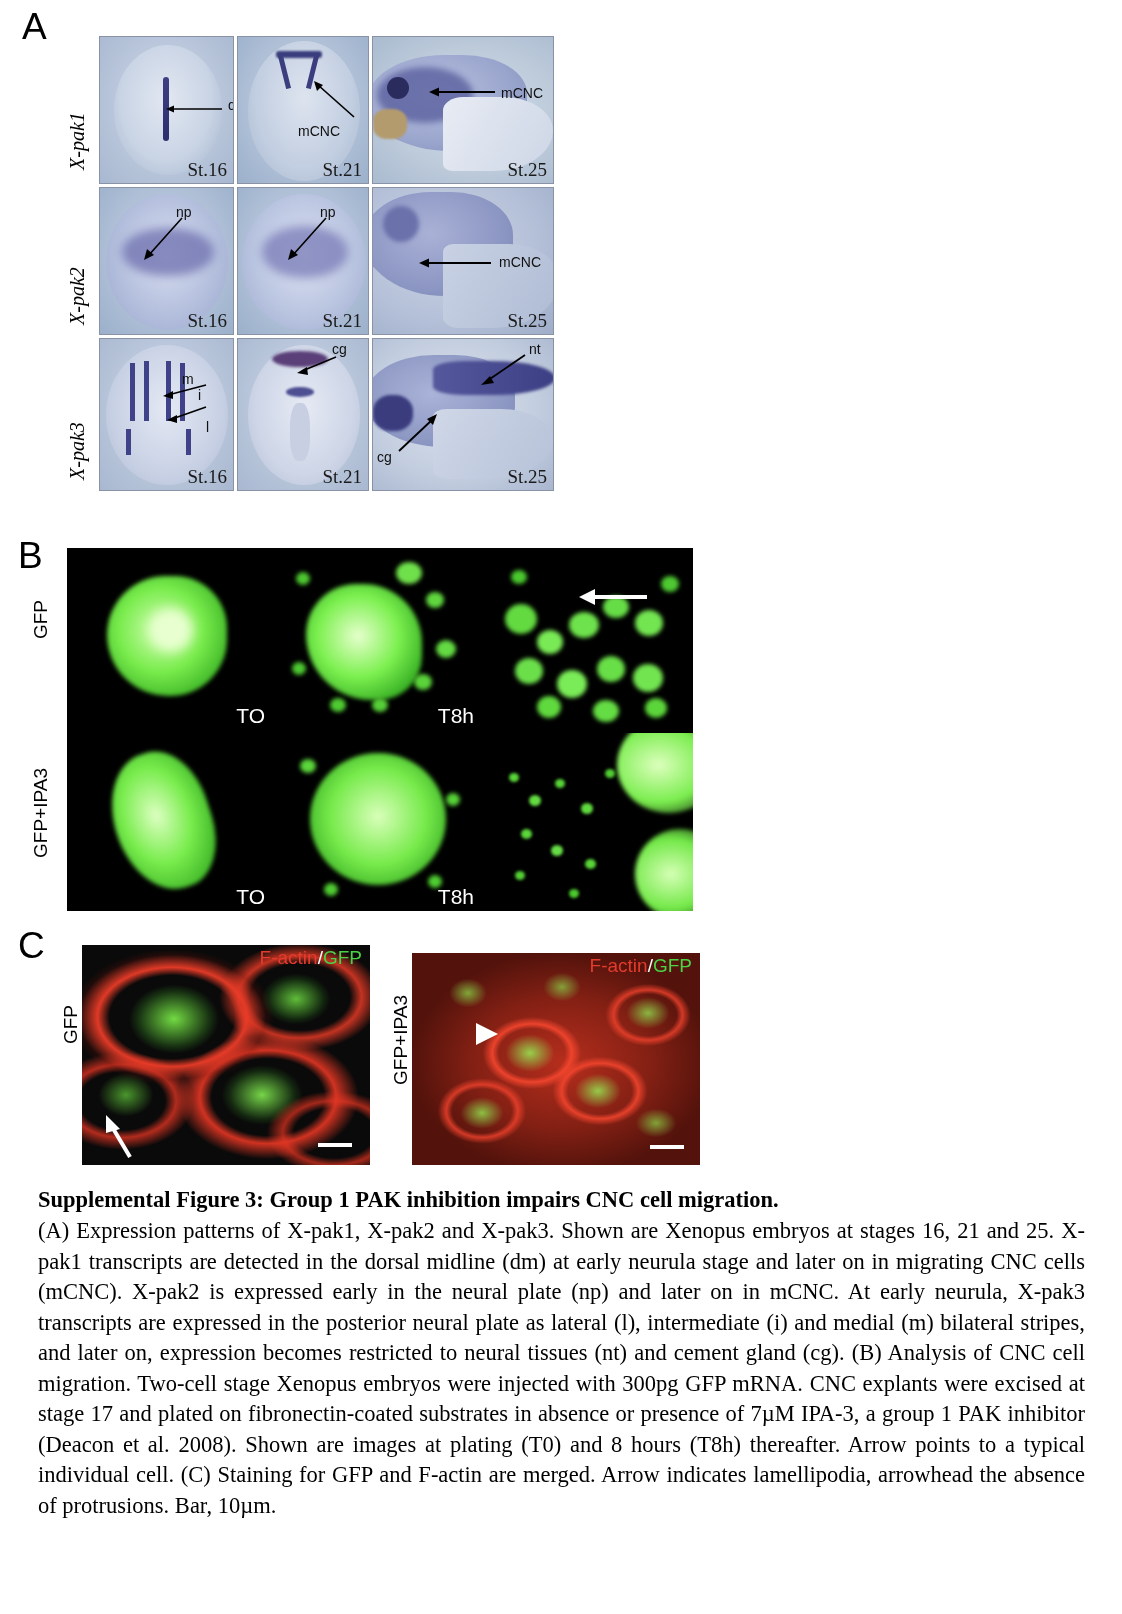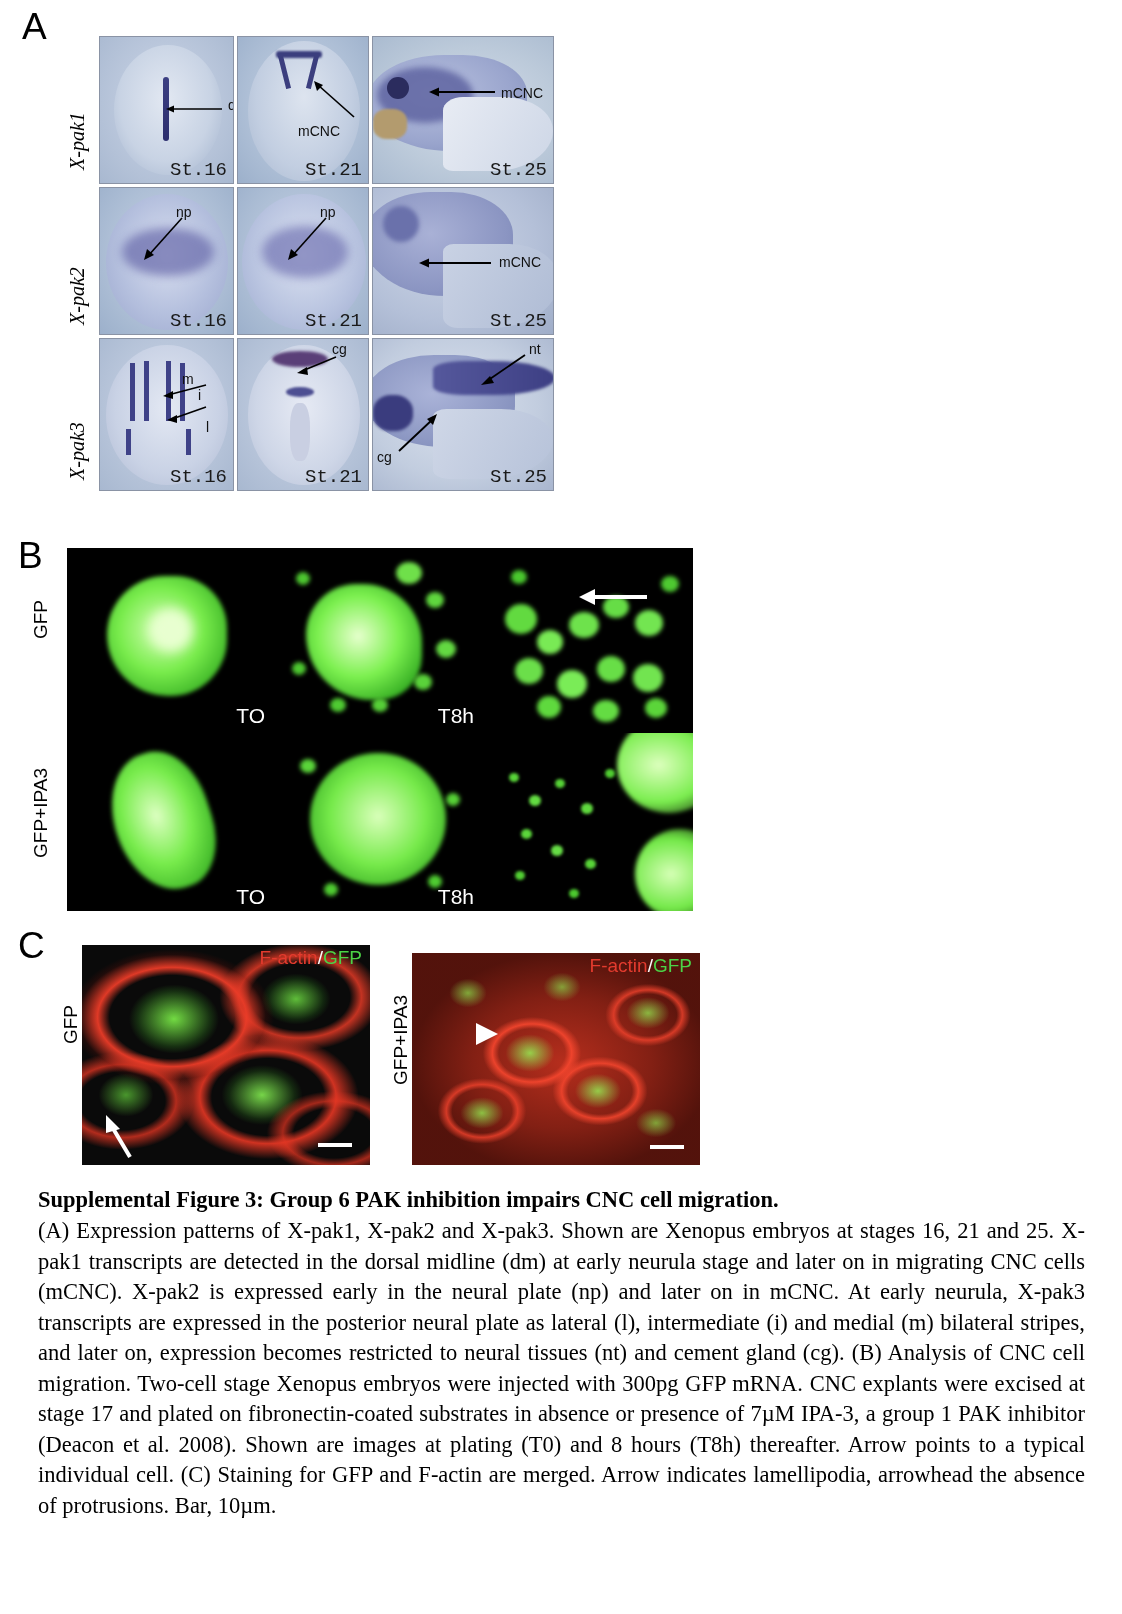--- a/index.html
+++ b/index.html
@@ -68,21 +68,21 @@
   .a-cell {
     position: absolute;
     overflow: hidden;
     border: 1px solid #8a93a5;
     box-sizing: border-box;
   }
   .stage-tag {
     position: absolute;
     right: 6px;
     bottom: 2px;
-    font-family: Liberation Mono, monospace;
+    font-family: Liberation Serif, serif;
     font-size: 19px;
     color: #1a1a1a;
   }
   .embryo-label {
     position: absolute;
     font-family: "Liberation Sans", sans-serif;
     font-size: 14px;
     color: #111;
   }
 
@@ -454,17 +454,17 @@
         <span class="red">F-actin</span><span class="sep">/</span><span class="green">GFP</span>
       </div>
       <svg style="position:absolute;left:60px;top:68px;" width="30" height="26">
         <polygon points="4,2 26,13 4,24" fill="#ffffff"></polygon>
       </svg>
       <div class="scalebar" style="left:238px;bottom:16px;width:34px;"></div>
     </div>
   </div>
 
   <div id="caption">
-    <span class="cap-title">Supplemental Figure 3: Group 6 PAK inhibition impairs CNC cell migration.</span>
+    <span class="cap-title">Supplemental Figure 3: Group 1 PAK inhibition impairs CNC cell migration.</span>
     <span class="body">(A) Expression patterns of X-pak1, X-pak2 and X-pak3. Shown are Xenopus embryos at stages 16, 21 and 25. X-pak1 transcripts are detected in the dorsal midline (dm) at early neurula stage and later on in migrating CNC cells (mCNC). X-pak2 is expressed early in the neural plate (np) and later on in mCNC. At early neurula, X-pak3 transcripts are expressed in the posterior neural plate as lateral (l), intermediate (i) and medial (m) bilateral stripes, and later on, expression becomes restricted to neural tissues (nt) and cement gland (cg). (B) Analysis of CNC cell migration. Two-cell stage Xenopus embryos were injected with 300pg GFP mRNA. CNC explants were excised at stage 17 and plated on fibronectin-coated substrates in absence or presence of 7µM IPA-3, a group 1 PAK inhibitor (Deacon et al. 2008). Shown are images at plating (T0) and 8 hours (T8h) thereafter. Arrow points to a typical individual cell. (C) Staining for GFP and F-actin are merged. Arrow indicates lamellipodia, arrowhead the absence of protrusions. Bar, 10µm.</span>
   </div>
 
 </div>
 
 </body></html>

